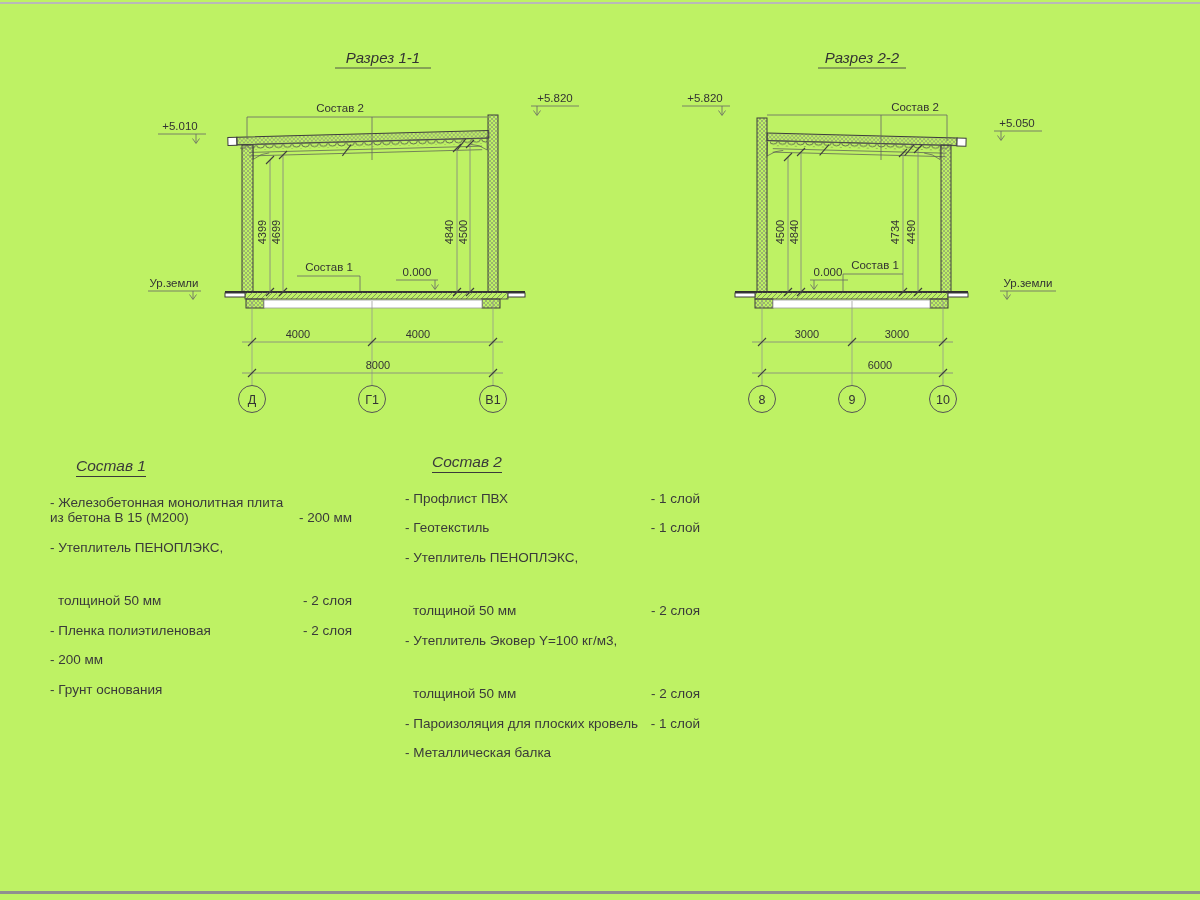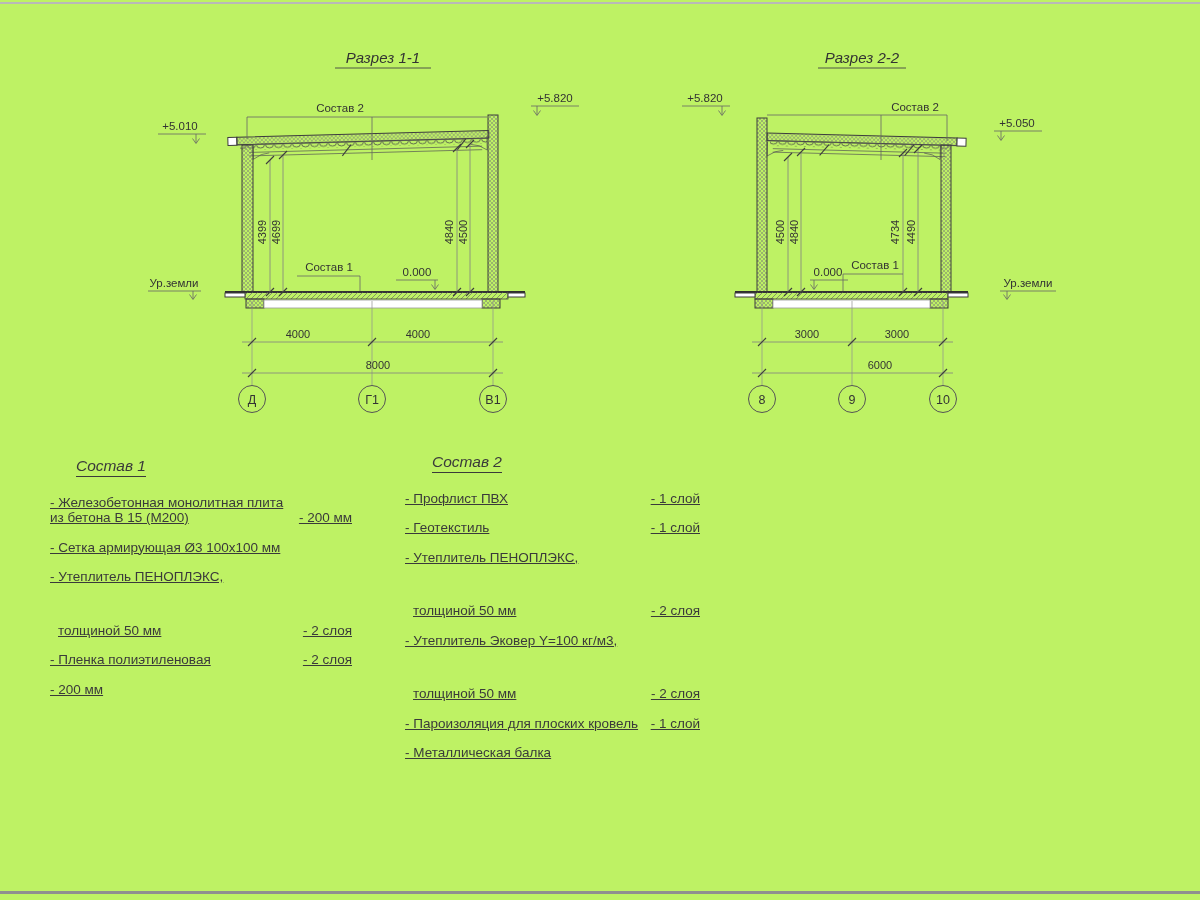--- a/index.html
+++ b/index.html
@@ -22,21 +22,21 @@
   .heavy{stroke:#2e2e2e;stroke-width:2.2;}
   .dim{stroke:#808080;stroke-width:0.8;fill:none;}
   .ext{stroke:#909090;stroke-width:0.7;}
   .tick{stroke:#3d3d3d;stroke-width:1.1;}
   .leader{stroke:#666666;stroke-width:0.8;fill:none;}
   .axisc{fill:none;stroke:#555555;stroke-width:1;}
   
   .comp{position:absolute;font-size:13.5px;line-height:15.5px;color:#3a3a3a;}
   .comp-title{font-style:italic;font-size:15.5px;margin-bottom:18px;}
   .comp-title span{display:inline-block;border-bottom:1px solid #3a3a3a;padding-bottom:2px;}
-  .citem{display:flex;justify-content:space-between;align-items:flex-end;margin-bottom:14px;text-decoration:underline;}
+  .citem{display:flex;justify-content:space-between;align-items:flex-end;margin-bottom:14px;}
   .cname div{white-space:nowrap;}
   .cname .ind{padding-left:8px;margin-top:38px;}
   .cqty{white-space:nowrap;}
 </style>
 </head>
 <body>
 
 <div class="page">
   <div class="frame-top"></div>
   <div class="frame-bottom"></div>
@@ -271,41 +271,41 @@
     </div>
     <div class="citem">
       <div class="cname">
           <div>- Железобетонная  монолитная плита</div>
           <div>из бетона В 15 (М200)</div>
         </div>
       <div class="cqty">- 200 мм</div>
     </div>
     <div class="citem">
       <div class="cname">
-          <div>- Сетка армирующая Ø3 100х100 мм</div>
-          <div></div>
-        </div>
-      <div class="cqty"></div>
-    </div>
-    <div class="citem">
-      <div class="cname">
           <div>-  Утеплитель ПЕНОПЛЭКС,</div>
           <div class="ind">толщиной 50 мм</div>
         </div>
       <div class="cqty">- 2 слоя</div>
     </div>
     <div class="citem">
       <div class="cname">
           <div>- Пленка полиэтиленовая</div>
           <div></div>
         </div>
       <div class="cqty">-  2 слоя</div>
     </div>
     <div class="citem">
       <div class="cqty">- 200 мм</div>
+    </div>
+    <div class="citem">
+      <div class="cname">
+          <div>- Грунт основания</div>
+          <div></div>
+        </div>
+      <div class="cqty"></div>
     </div>
   </div>
 
   <div class="comp" style="left:405px;top:454px;width:295px;">
     <div class="comp-title" style="margin-left:27px;">
       <span>Состав 2</span>
     </div>
     <div class="citem">
       <div class="cname">
           <div>- Профлист ПВХ</div>

